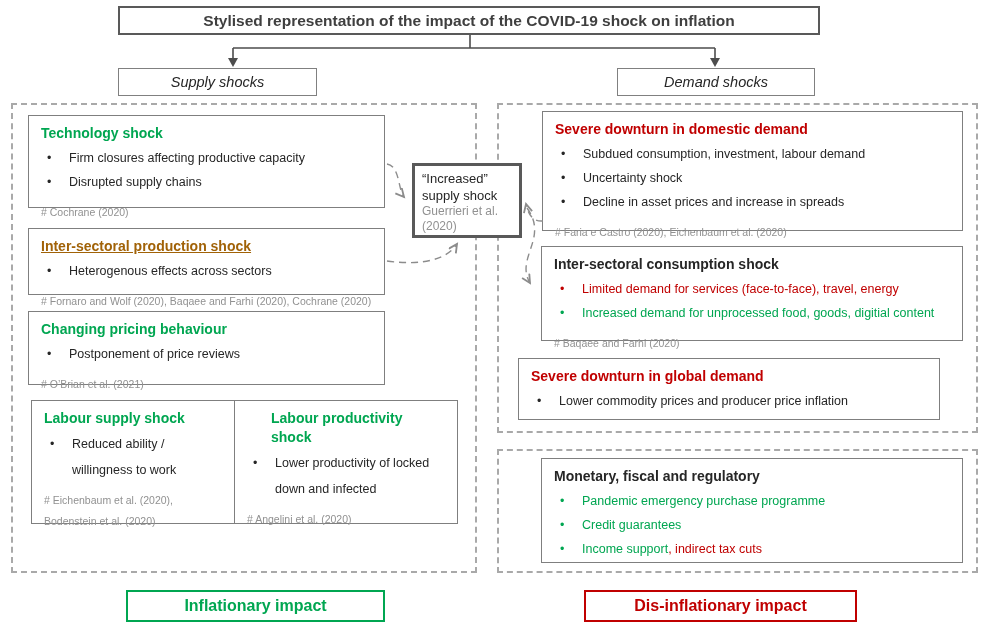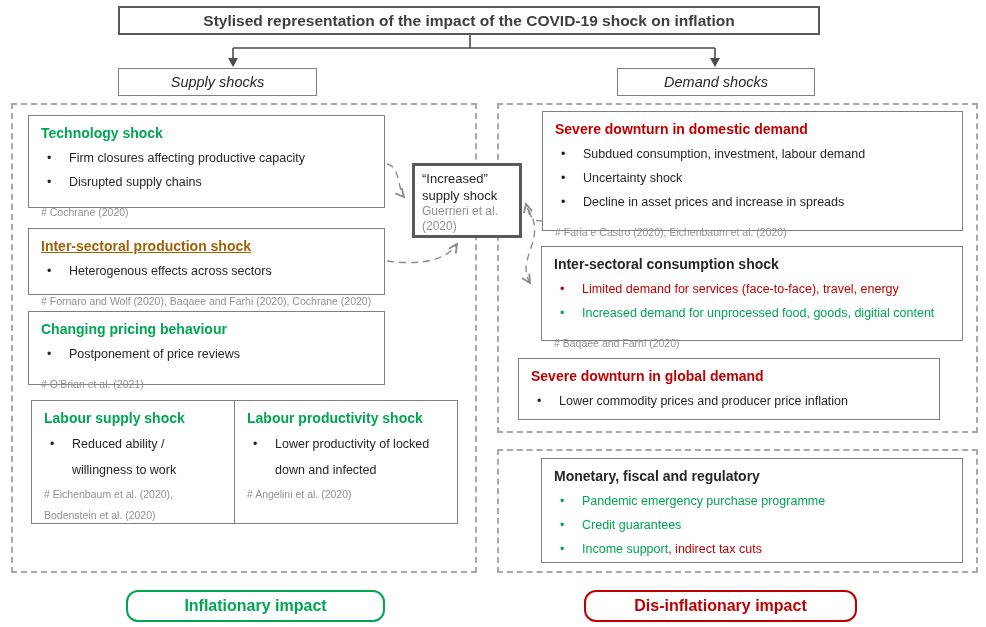--- a/index.html
+++ b/index.html
@@ -28,32 +28,32 @@
   .sbox{
     position:absolute;background:#fff;border:1px solid #7f7f7f;box-sizing:border-box;
     padding:8px 12px 4px 12px;z-index:3;
   }
   .sbox .title{font-size:14px;font-weight:bold;line-height:19px;margin-bottom:3px;}
   .sbox .bullet{display:flex;line-height:24px;font-size:12.5px;}
   .sbox .dot{width:22px;padding-left:6px;flex:none;}
   .sbox .txt{flex:1;}
   .sbox .ref{font-size:10.5px;color:#919191;line-height:15px;margin-top:11px;}
   .sbox.tall .bullet{line-height:26px;}
-  .sbox.tall .ref{line-height:21px;margin-top:1px;}
+  .sbox.tall .ref{line-height:21px;margin-top:7px;}
   .keynesian{
     position:absolute;left:412px;top:163px;width:110px;height:75px;
     border:3px solid #595959;background:#fff;box-sizing:border-box;
     padding:5px 7px;z-index:6;
   }
   .k-line{font-size:13px;line-height:16.5px;color:#262626;}
   .k-ref{font-size:12px;line-height:15px;color:#919191;}
   .impact{
     position:absolute;top:590px;height:32px;background:#fff;box-sizing:border-box;
     display:flex;align-items:center;justify-content:center;
-    font-weight:bold;font-size:16px;z-index:4;border-radius:12px;
+    font-weight:bold;font-size:16px;z-index:4;
   }
   #impact-inflationary{left:126px;width:259px;border:2px solid #00a651;color:#00a651;}
   #impact-disinflationary{left:584px;width:273px;border:2px solid #c00000;color:#c00000;}
 </style>
 </head>
 <body>
 
 <div class="canvas">
 
   <div class="main-title">
@@ -122,21 +122,21 @@
     </div>
   <div class="sbox tall" style="left:31px;top:400px;width:206px;height:124px;">
       <div class="title" style="color: rgb(0, 166, 81);">Labour supply shock</div>
       <div class="bullet">
         <span class="dot" style="color: rgb(38, 38, 38);">•</span>
         <span class="txt"><span style="color: rgb(38, 38, 38);">Reduced ability / willingness to work</span></span>
       </div>
       <div class="ref"># Eichenbaum et al. (2020), Bodenstein et al. (2020)</div>
     </div>
   <div class="sbox tall" style="left:234px;top:400px;width:224px;height:124px;">
-      <div class="title" style="color: rgb(0, 166, 81);">Labour productivity shock</div>
+      <div class="title" style="color: rgb(0, 166, 81); margin-left: 24px;">Labour productivity shock</div>
       <div class="bullet">
         <span class="dot" style="color: rgb(38, 38, 38);">•</span>
         <span class="txt"><span style="color: rgb(38, 38, 38);">Lower productivity of locked down and infected</span></span>
       </div>
       <div class="ref"># Angelini et al. (2020)</div>
     </div>
 
   <div class="keynesian">
     <div class="k-line">“Increased”</div>
     <div class="k-line">supply shock</div>

